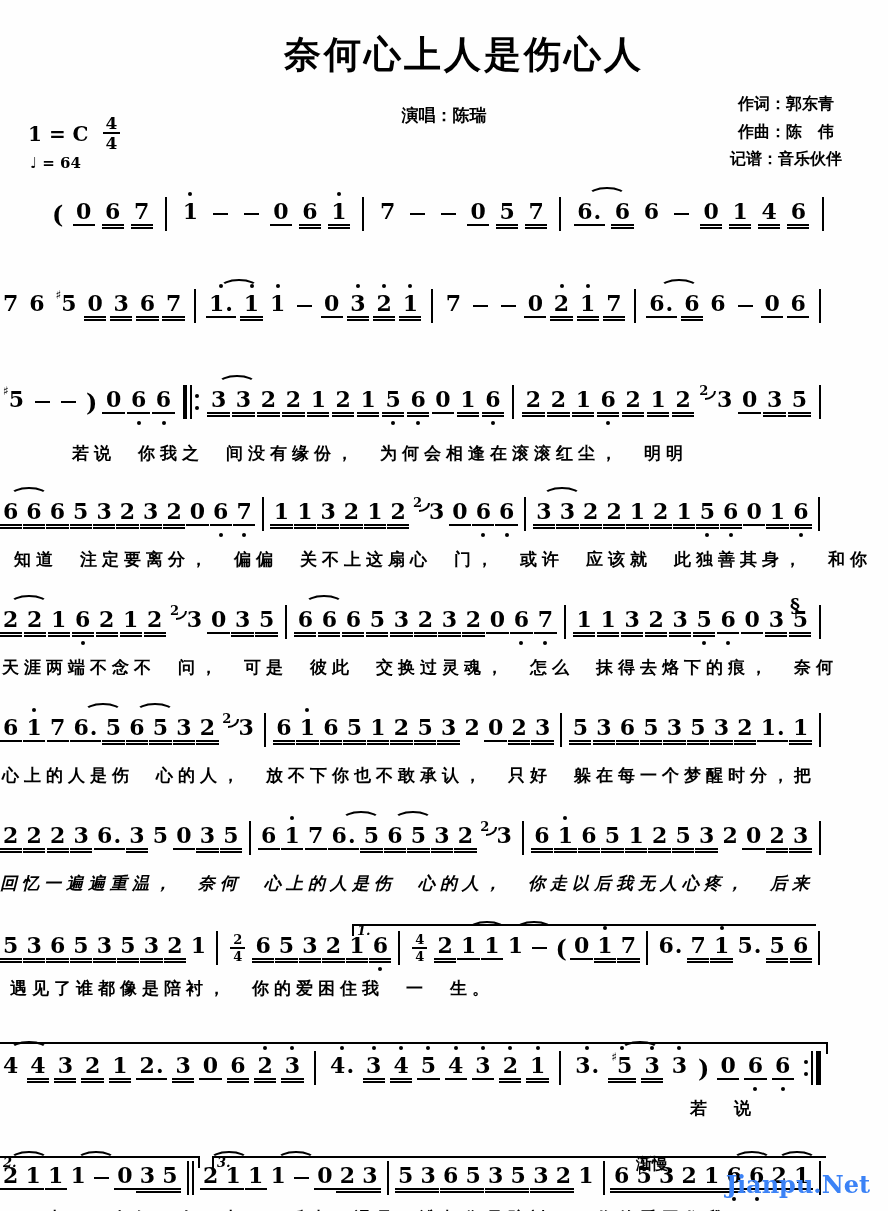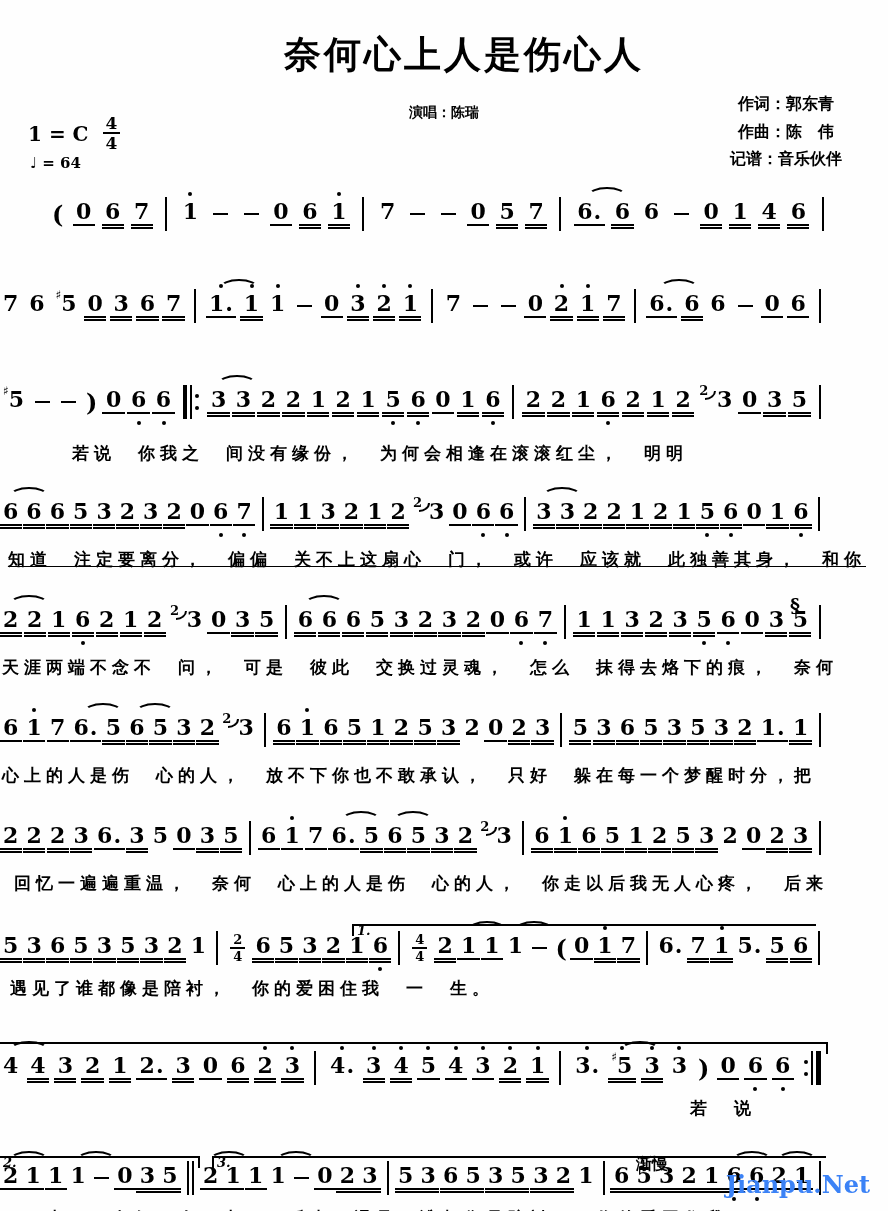--- a/index.html
+++ b/index.html
@@ -3,21 +3,21 @@
 <meta charset="utf-8">
 <style>
   html,body{margin:0;padding:0;}
   body{width:888px;height:1211px;background:#fefefe;position:relative;overflow:hidden;
        font-family:"DejaVu Serif","Liberation Serif",serif;color:#000;}
   
   .header{position:relative;height:172px;}
   .title{position:absolute;top:30px;left:0;width:100%;text-align:center;
          font-size:37px;font-weight:bold;letter-spacing:3px;padding-left:20px;}
   .performer{position:absolute;top:104px;left:0;width:100%;text-align:center;
-             font-size:14px;font-weight:bold;}
+             font-size:17px;font-weight:bold;}
   .credits{position:absolute;top:90px;right:22px;width:160px;font-size:16px;
            font-weight:bold;line-height:1.72;text-align:center;}
   .keyrow{position:absolute;top:115px;left:28px;font-size:20px;font-weight:bold;
           display:flex;align-items:center;gap:6px;}
   .tempo{position:absolute;top:154px;left:30px;font-size:15px;font-weight:bold;}
   .ts{display:inline-flex;flex-direction:column;align-items:center;line-height:1.02;
       font-weight:bold;font-family:"DejaVu Serif",serif;}
   .ts .tsb{border-top:2px solid #000;padding:1px 3px 0 3px;}
   .ts .tst{padding:0 3px;}
   .hts{font-size:17px;margin-left:8px;}
@@ -1306,21 +1306,21 @@
             <div class="bm"></div>
           </div>
           <div class="slot">
             <div class="od"></div>
           </div>
         </div>
         <div class="barwrap">
           <div class="bl"></div>
         </div>
       </div>
-      <div class="lyr" style="margin-left: 8px; text-decoration: underline;">知道　注定要离分，　偏偏　关不上这扇心　门，　或许　应该就　此独善其身，　和你</div>
+      <div class="lyr" style="margin-left: 14px;">知道　注定要离分，　偏偏　关不上这扇心　门，　或许　应该就　此独善其身，　和你</div>
     </div>
     <div class="sys" style="height: 90px;">
       <div class="nrow" style="margin-left: 2px; width: 822px;">
         <div class="note">
           <div class="slot"></div>
           <div class="drow">
             <span>2</span>
           </div>
           <div class="beams">
             <div class="bm"></div>
@@ -2399,21 +2399,21 @@
           <div class="beams">
             <div class="bm"></div>
             <div class="bm"></div>
           </div>
           <div class="slot"></div>
         </div>
         <div class="barwrap">
           <div class="bl"></div>
         </div>
       </div>
-      <div class="lyr" style="margin-left: 14px;">回忆一遍遍重温，　奈何　心上的人是伤　心的人，　你走以后我无人心疼，　后来</div>
+      <div class="lyr" style="margin-left: 0; font-style: italic;">回忆一遍遍重温，　奈何　心上的人是伤　心的人，　你走以后我无人心疼，　后来</div>
     </div>
     <div class="sys" style="height: 102px;">
       <div class="nrow" style="margin-left: 2px; width: 822px;">
         <div class="note">
           <div class="slot"></div>
           <div class="drow">
             <span>5</span>
           </div>
           <div class="beams">
             <div class="bm"></div>

